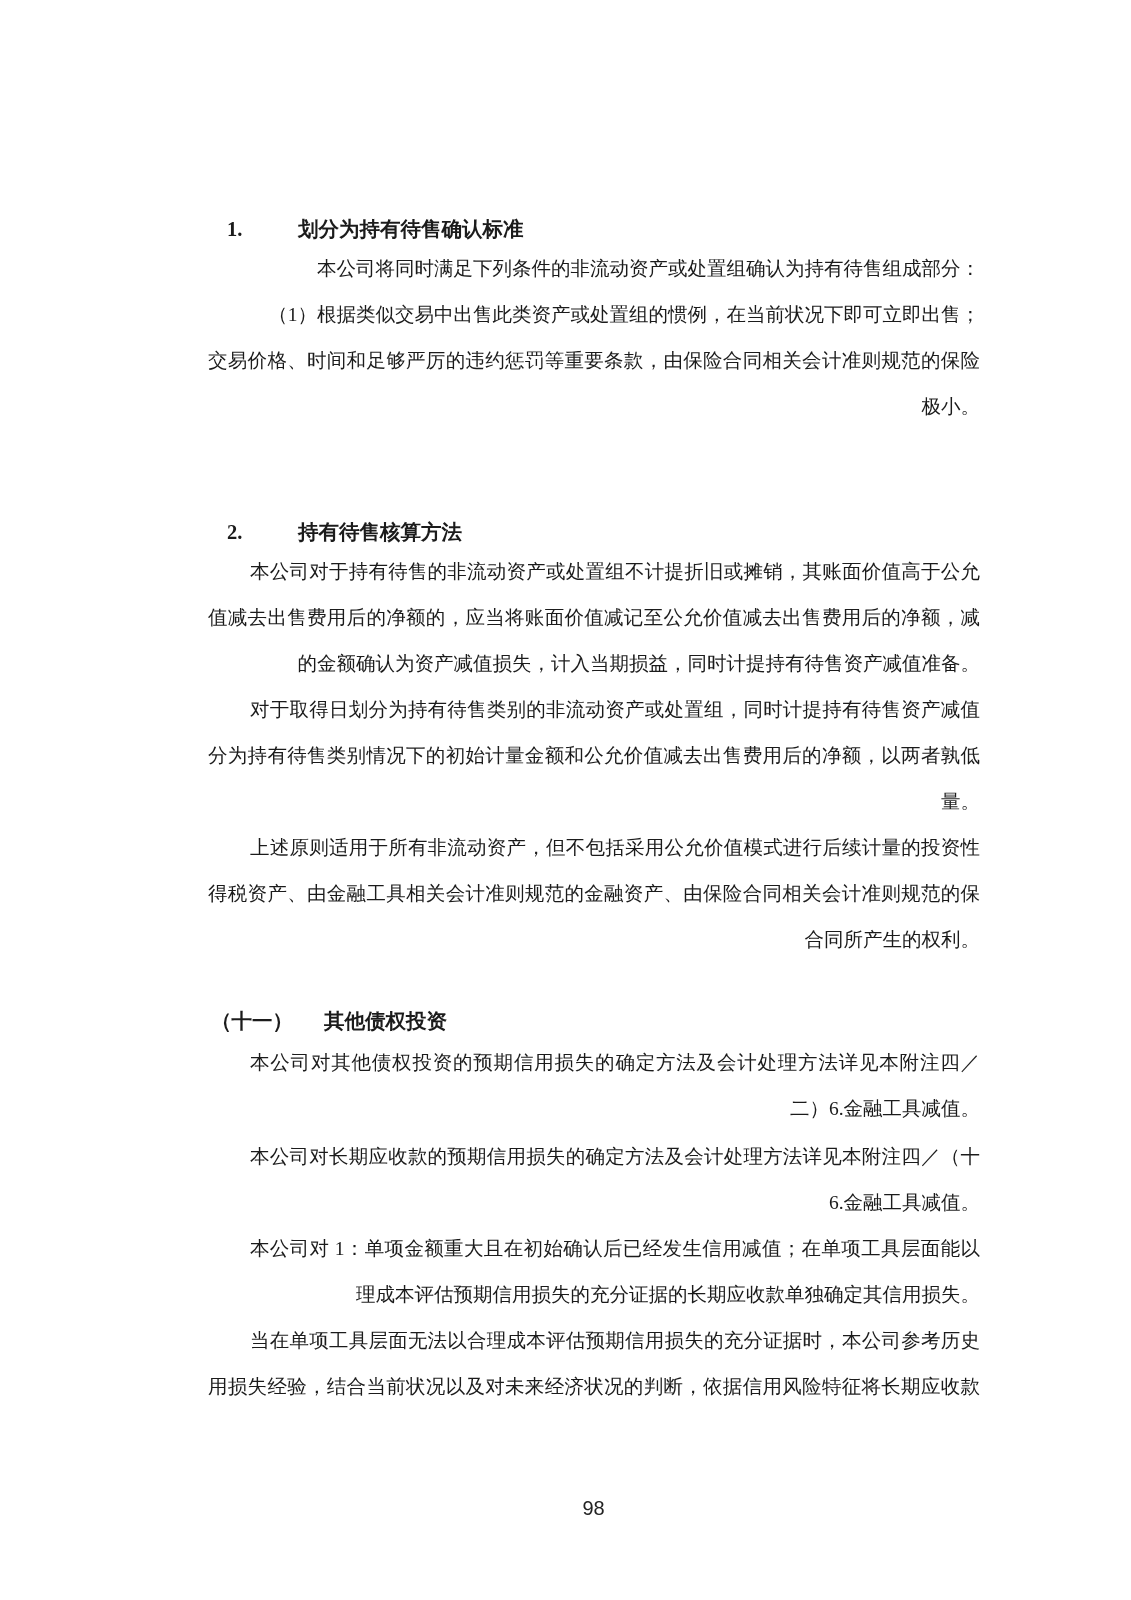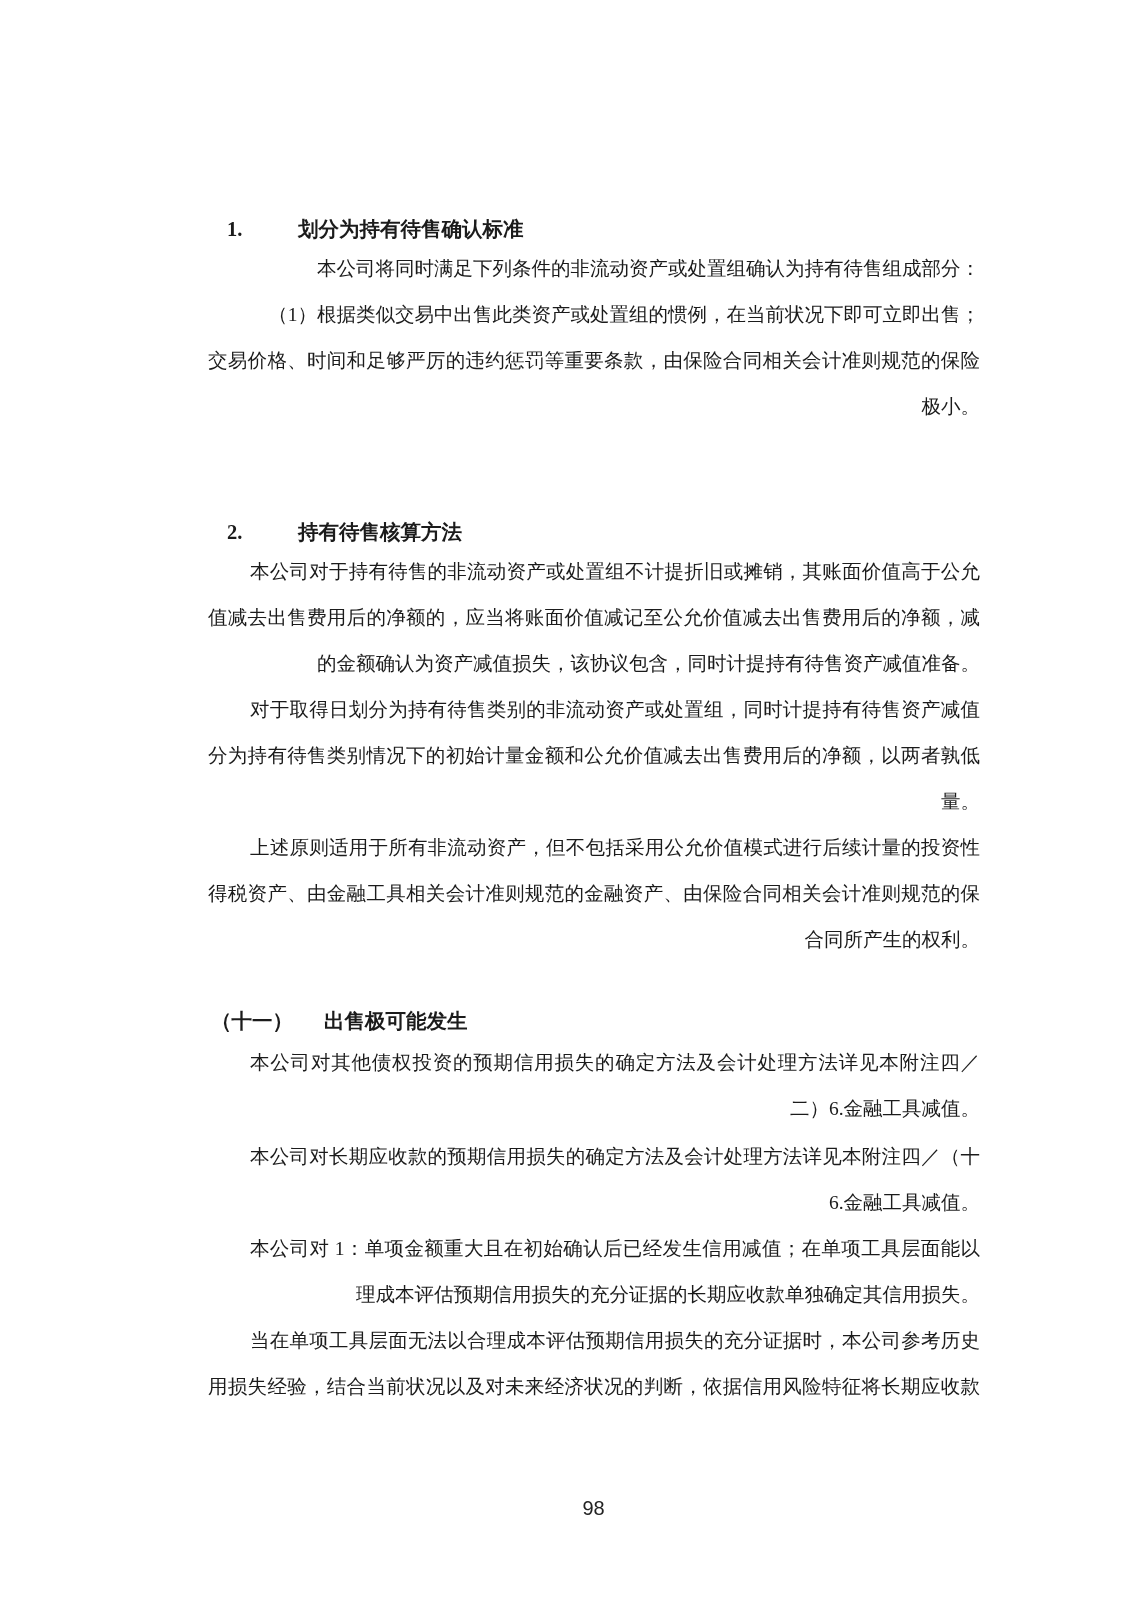--- a/index.html
+++ b/index.html
@@ -96,36 +96,36 @@
     <div class="para" id="blk4">
       <div class="line j">交易价格、时间和足够严厉的违约惩罚等重要条款，由保险合同相关会计准则规范的保险</div>
       <div class="line">极小。</div>
     </div>
 
     <h3 class="h-num" id="blk5"><span class="num">2.</span><span>持有待售核算方法</span></h3>
 
     <div class="para" id="blk6">
       <div class="line first j">本公司对于持有待售的非流动资产或处置组不计提折旧或摊销，其账面价值高于公允价</div>
       <div class="line j">值减去出售费用后的净额的，应当将账面价值减记至公允价值减去出售费用后的净额，减记</div>
-      <div class="line">的金额确认为资产减值损失，该协议包含，同时计提持有待售资产减值准备。</div>
+      <div class="line">的金额确认为资产减值损失，计入当期损益，同时计提持有待售资产减值准备。</div>
     </div>
 
     <div class="para" id="blk7">
       <div class="line first j">对于取得日划分为持有待售类别的非流动资产或处置组，同时计提持有待售资产减值准备</div>
       <div class="line j">分为持有待售类别情况下的初始计量金额和公允价值减去出售费用后的净额，以两者孰低计</div>
       <div class="line">量。</div>
     </div>
 
     <div class="para" id="blk8">
       <div class="line first j">上述原则适用于所有非流动资产，但不包括采用公允价值模式进行后续计量的投资性房</div>
       <div class="line j">得税资产、由金融工具相关会计准则规范的金融资产、由保险合同相关会计准则规范的保险</div>
       <div class="line">合同所产生的权利。</div>
     </div>
 
-    <h3 class="h-sec" id="blk9"><span class="num">（十一）</span><span>出售极可能发生</span></h3>
+    <h3 class="h-sec" id="blk9"><span class="num">（十一）</span><span>其他债权投资</span></h3>
 
     <div class="para" id="blk10">
       <div class="line first j">本公司对其他债权投资的预期信用损失的确定方法及会计处理方法详见本附注四／（十</div>
       <div class="line">二）6.金融工具减值。</div>
     </div>
 
 
     <div class="para" id="blk12">
       <div class="line first j">本公司对长期应收款的预期信用损失的确定方法及会计处理方法详见本附注四／（十二）</div>
       <div class="line">6.金融工具减值。</div>

